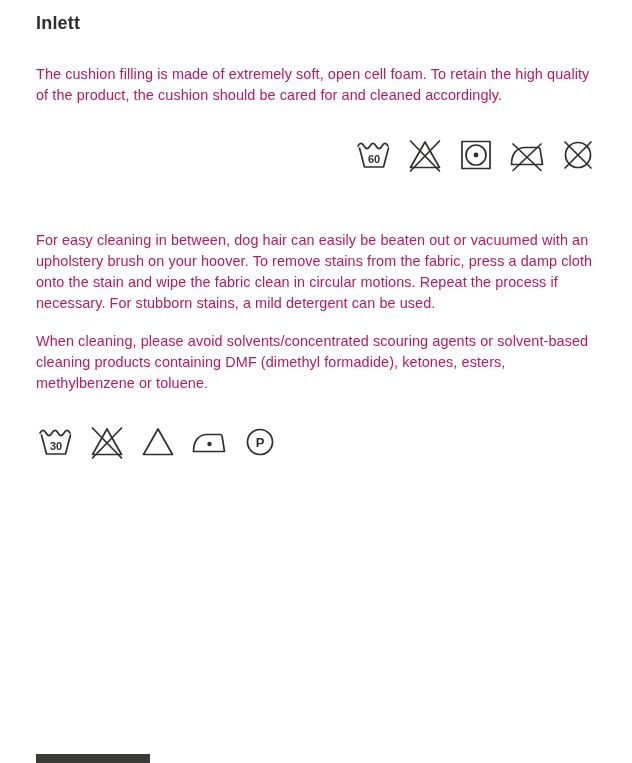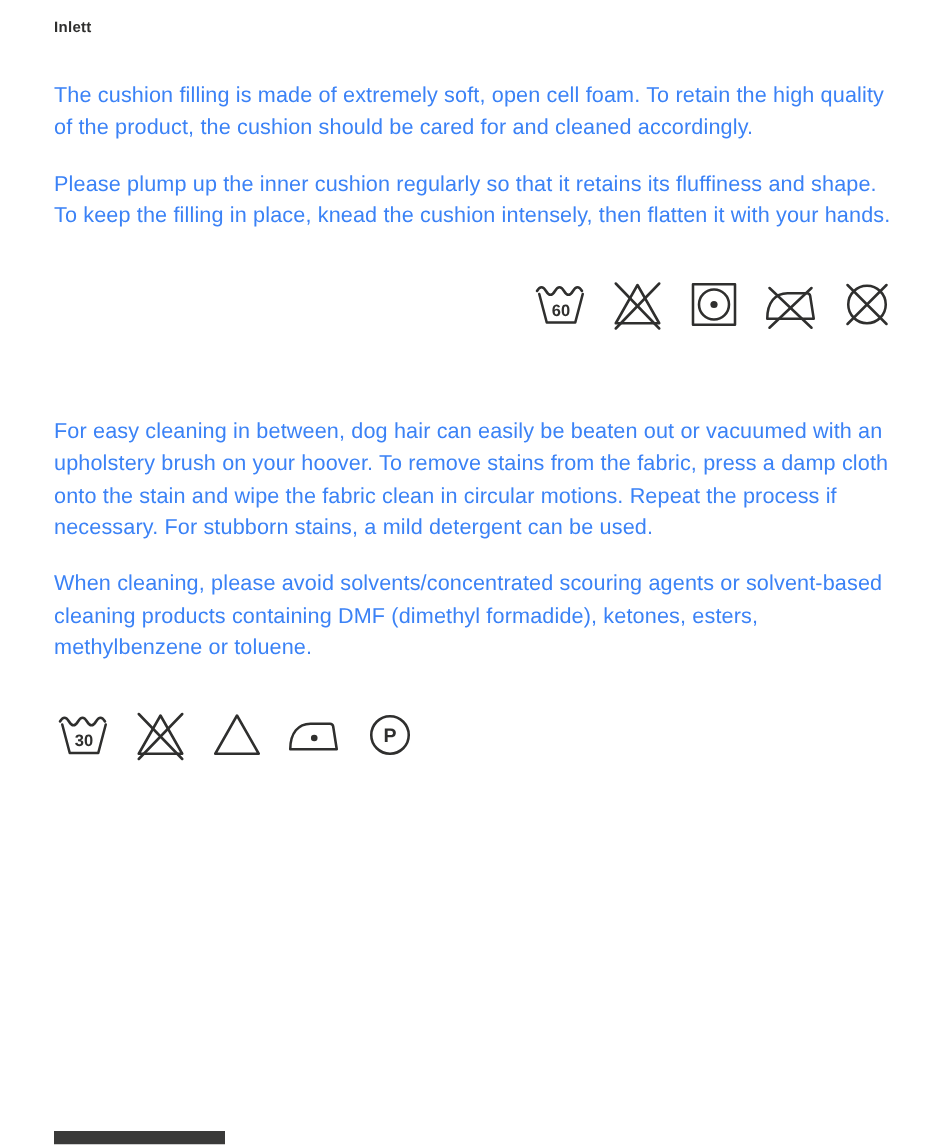--- a/index.html
+++ b/index.html
@@ -13,32 +13,32 @@
     position: relative;
     overflow: hidden;
     font-family: "Liberation Sans", sans-serif;
     color: #474746;
     -webkit-font-smoothing: antialiased;
   }
   .content {
     padding: 13px 34px 0 36px;
   }
   .title {
-    font-size: 10px;
+    font-size: 18px;
     font-weight: 700;
     color: #2f2f2e;
     letter-spacing: 0.2px;
     margin: 0 0 30px 0;
   }
   p.para {
     font-size: 14.4px;
     line-height: 21.3px;
     letter-spacing: 0.1px;
     font-weight: 400;
-    color: #3b82f6;
+    color: #be185d;
     max-width: 562px;
     margin: 16px 0 9px 0;
   }
   .icon-row {
     display: flex;
     align-items: flex-end;
     gap: 11px;
     margin-top: 27px;
   }
   .icon-row.first {
@@ -89,21 +89,20 @@
   }
 </style>
 </head>
 <body>
 
 <div class="content">
 
   <h2 class="title">Inlett</h2>
 
   <p class="para">The cushion filling is made of extremely soft, open cell foam. To retain the high quality of the product, the cushion should be cared for and cleaned accordingly.</p>
-  <p class="para">Please plump up the inner cushion regularly so that it retains its fluffiness and shape. To keep the filling in place, knead the cushion intensely, then flatten it with your hands.</p>
 
   <div class="icon-row first">
 
     <svg class="care-icon" viewBox="0 0 40 40">
       <path d="M4 12 C6 8.6 8 8.6 10 12 C12 15.4 14 15.4 16 12 C18 8.6 20 8.6 22 12 C24 15.4 26 15.4 28 12 C30 8.6 32 8.6 34 12"></path>
       <path d="M5.5 14 L10.5 33 L29.5 33 L34.5 14"></path>
       <text class="num" x="20" y="28.5" text-anchor="middle">60</text>
     </svg>
 
     <svg class="care-icon" viewBox="0 0 40 40">

